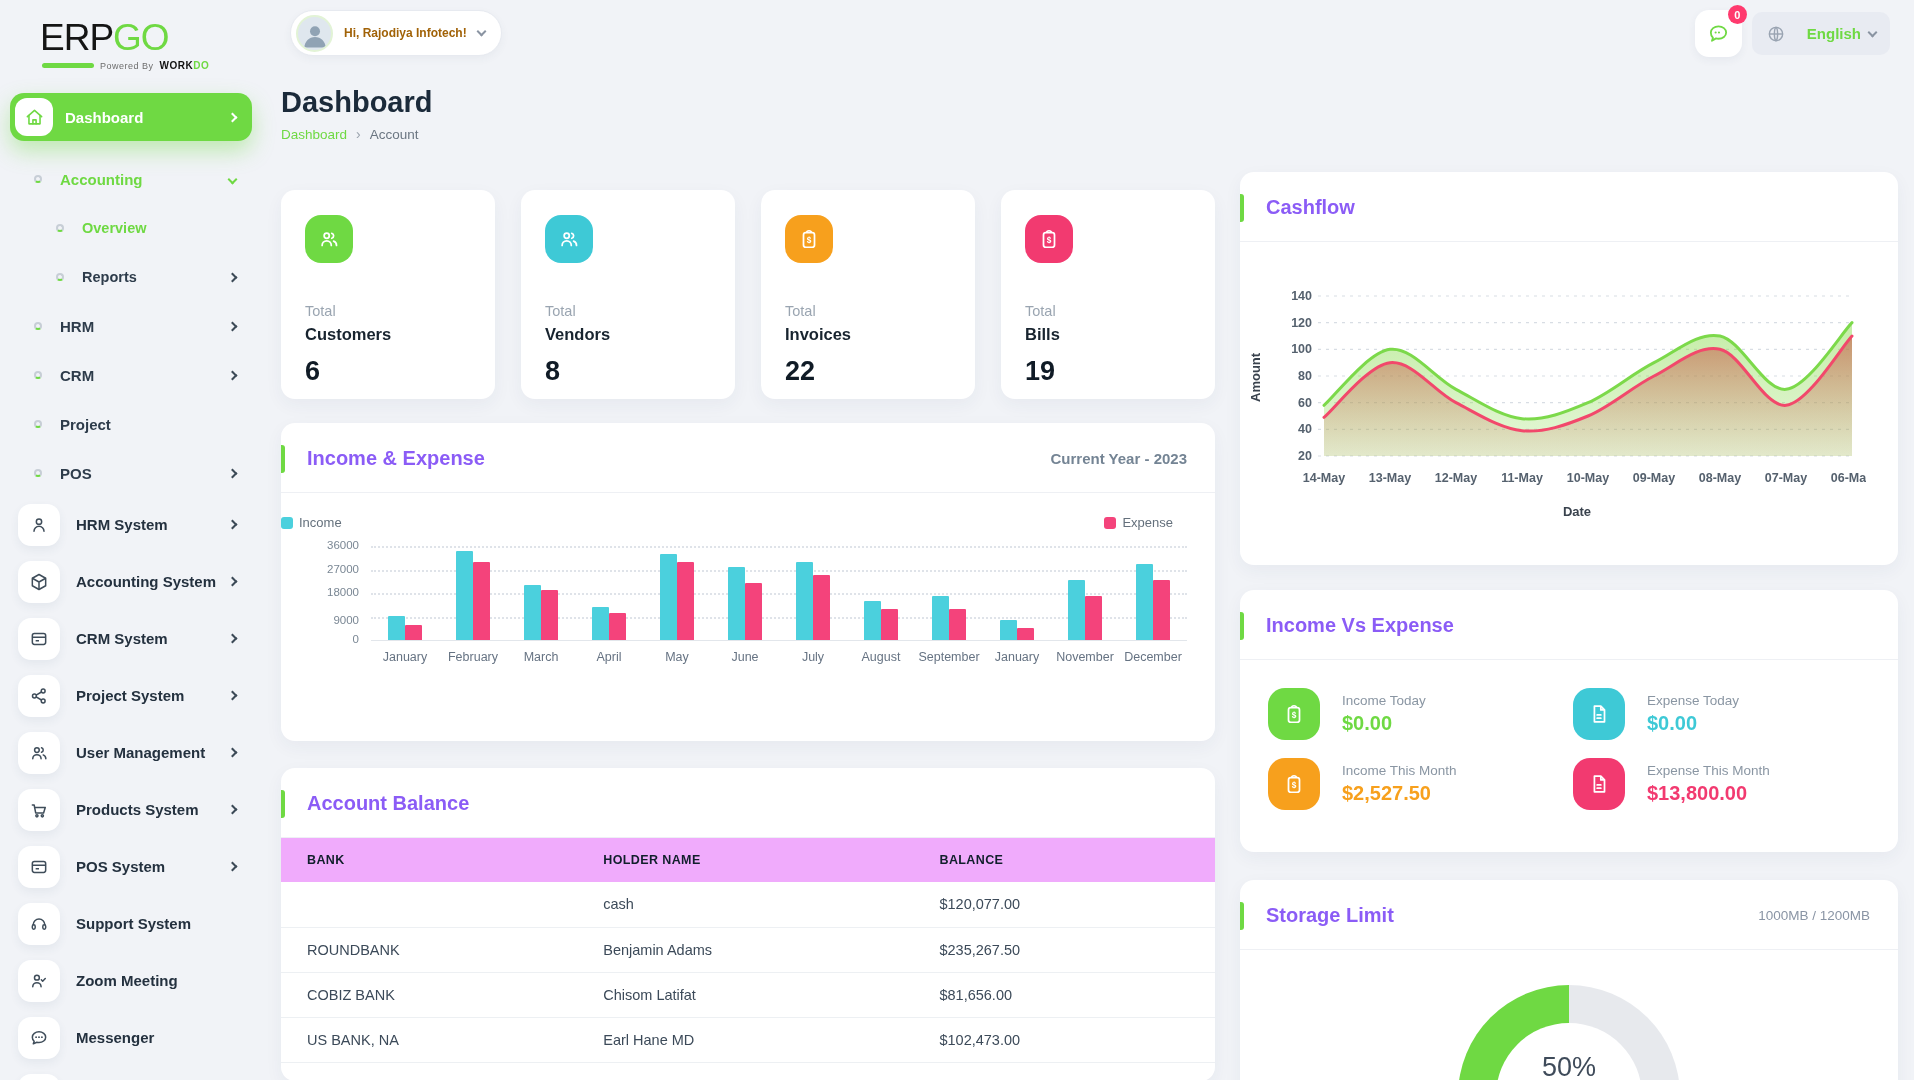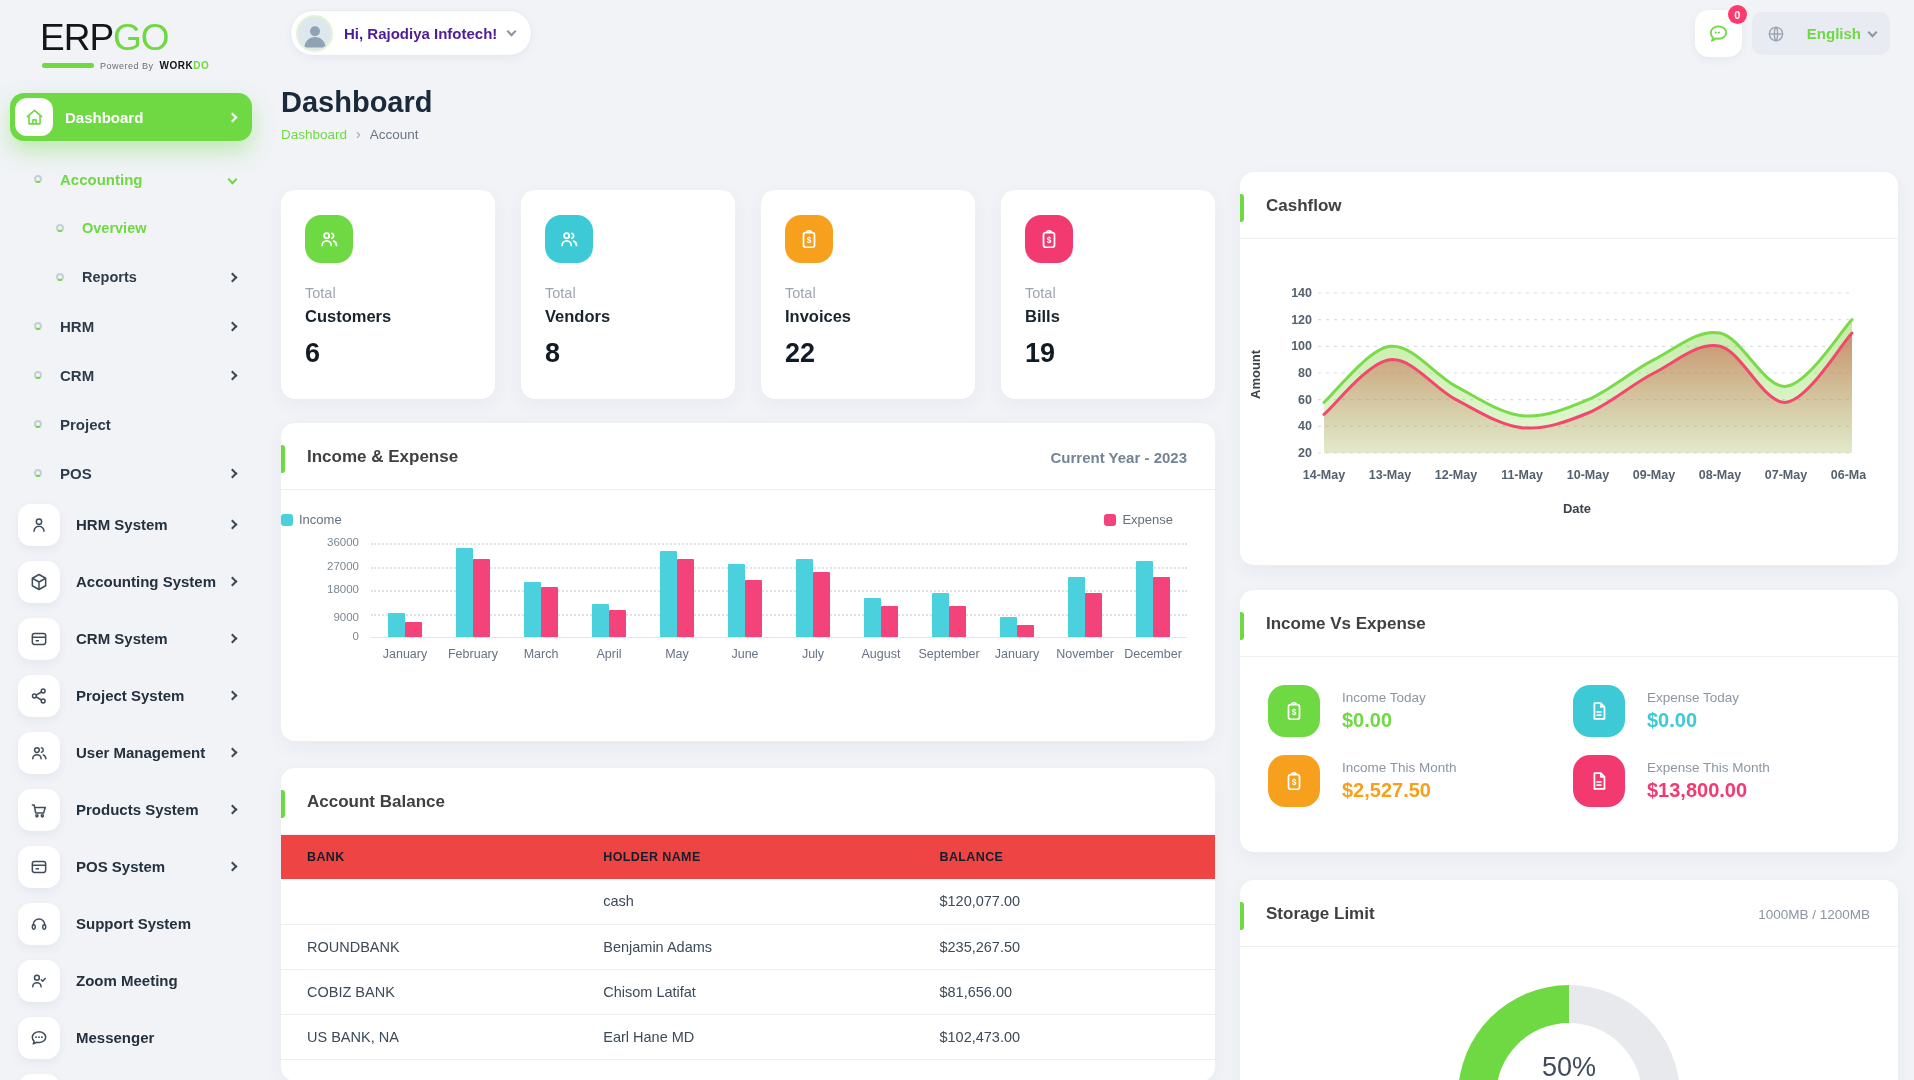--- a/index.html
+++ b/index.html
@@ -44,21 +44,21 @@
   .m-sys .tile { width:42px; height:42px; background:#fff; border-radius:13px; box-shadow:0 4px 10px rgba(60,80,110,.07); display:flex; align-items:center; justify-content:center; margin:0 16px 0 8px; flex:none; }
   .m-sys .tile svg { width:20px; height:20px; color:#3f4d5a; }
   .m-sys .chev { color:#3c4a57; }
 
   
   .user-chip { position:absolute; left:290px; top:10px; height:46px; background:#fff; border:1px solid #e7eaf0;
     border-radius:26px; display:flex; align-items:center; padding:0 16px 0 5px; gap:11px; cursor:pointer;
     box-shadow:0 3px 8px rgba(50,70,100,.05); }
   .avatar { width:37px; height:37px; border-radius:50%; background:#dfe7ee; border:2px solid #e2f3d6; overflow:hidden; display:flex; align-items:flex-end; justify-content:center; }
   .avatar svg { width:30px; height:30px; color:#90a3b4; }
-  .user-chip .name { font-size:15px; font-weight:600; color:#4c1d95; }
+  .user-chip .name { font-size:12px; font-weight:600; color:#a16207; }
   .user-chip .chev { color:#8a94a2; margin-top:-3px; }
 
   .top-right { position:absolute; right:24px; top:10px; display:flex; align-items:center; gap:10px; }
   .notif { position:relative; width:47px; height:47px; background:#fff; border-radius:14px; display:flex; align-items:center; justify-content:center; cursor:pointer; box-shadow:0 3px 8px rgba(50,70,100,.06); }
   .notif svg { width:23px; height:23px; color:#6fd943; }
   .badge { position:absolute; top:-5px; right:-5px; min-width:19px; height:19px; border-radius:10px; background:#ff3a6e; color:#fff; font-size:11px; font-weight:700; display:flex; align-items:center; justify-content:center; }
   .lang-btn { height:43px; background:#e8ebf2; border-radius:10px; display:flex; align-items:center; gap:8px; padding:0 14px; cursor:pointer; }
   .lang-btn svg { width:20px; height:20px; color:#9aa4b2; }
   .lang-btn .lbl { color:#6fd943; font-size:15px; font-weight:600;margin-left:13px; }
   .lang-btn .chev { color:#8a94a2; margin-top:-2px; }
@@ -67,49 +67,49 @@
   .main { position:absolute; left:281px; top:86px; width:934px; }
   .page-title { font-size:29px; font-weight:600; color:#1b2a3a; }
   .breadcrumb { margin-top:7px; display:flex; align-items:center; gap:9px; font-size:13.5px; }
   .breadcrumb .root { color:#6fd943; cursor:pointer; }
   .breadcrumb .sep { color:#9aa3ad; font-size:14px; }
   .breadcrumb .cur { color:#6b7682; }
 
   .card { background:#fff; border-radius:14px; box-shadow:0 6px 18px rgba(40,60,90,.05); position:relative; }
   .card-head { position:relative; display:flex; align-items:center; justify-content:space-between; padding:24px 28px 22px 26px; border-bottom:1px solid #eef0f4; }
   .card-head .accent { position:absolute; left:0; top:22px; width:4px; height:28px; background:#6fd943; border-radius:0 3px 3px 0; }
-  .card-head .title { font-size:17px; font-weight:700; color:#404040; }
+  .card-head .title { font-size:20px; font-weight:700; color:#8b5cf6; }
   .card-head .right-txt { font-size:15px; font-weight:600; color:#748494; }
   .card-head .right-muted { font-size:13.5px; color:#8a95a5; }
 
   .stats { display:flex; gap:26px; margin-top:48px; }
   .stat-card { flex:1; height:209px; background:#fff; border-radius:14px; box-shadow:0 6px 18px rgba(40,60,90,.05); padding:25px 24px; cursor:default; }
   .squircle { width:48px; height:48px; border-radius:16px; display:flex; align-items:center; justify-content:center; }
   .squircle svg { width:22px; height:22px; color:#fff; }
-  .stat-card .cap { margin-top:22px; font-size:14.5px; color:#9aa5b1; }
+  .stat-card .cap { margin-top:40px; font-size:14.5px; color:#9aa5b1; }
   .stat-card .lbl { margin-top:6px; font-size:16.5px; font-weight:700; color:#18242f; }
   .stat-card .val { margin-top:12px; font-size:27px; font-weight:700; color:#101b26; }
 
   .ie-card { margin-top:24px; height:318px; }
   .ie-legend { display:flex; justify-content:space-between; gap:20px; padding:22px 42px 0 0; }
   .legend-item { display:flex; align-items:center; gap:6px; font-size:13px; color:#64707c; cursor:pointer; }
   .legend-sq { width:12px; height:12px; border-radius:3px; }
   .ie-area { position:relative; margin:16px 28px 0 90px; height:124px; }
   .ie-grid-line { position:absolute; left:0; right:0; border-top:2px dotted #dfe3e9; }
   .ie-grid-line.zero { border-top:1px solid #e2e6eb; }
   .ie-ytick { position:absolute; left:-64px; width:52px; text-align:right; font-size:11.5px; color:#7a8794; }
   .ie-groups { position:absolute; left:0; right:0; top:0; display:flex; }
   .ie-group { flex:1; display:flex; flex-direction:column; align-items:center; }
   .ie-bars { height:94px; display:flex; align-items:flex-end; }
   .ie-bars i { display:block; width:17px; border-radius:1px 1px 0 0; }
   .ie-cat { height:30px; line-height:34px; font-size:12.5px; color:#667383; }
 
   .ab-card { margin-top:27px; height:313px; }
   .ab-table { width:100%; border-collapse:collapse; table-layout:fixed; }
-  .ab-table th { background:#ef4444; height:44px; text-align:left; font-size:12.5px; font-weight:700; letter-spacing:.4px; color:#111f2c; }
+  .ab-table th { background:#f0abfc; height:44px; text-align:left; font-size:12.5px; font-weight:700; letter-spacing:.4px; color:#111f2c; }
   .ab-table td { height:45px; border-bottom:1px solid #edf0f3; font-size:14.5px; color:#3c4a59; }
   .ab-table th:first-child, .ab-table td:first-child { padding-left:26px; width:34.5%; }
   .ab-table th:nth-child(2), .ab-table td:nth-child(2) { width:36%; }
 
   
   .right-col { position:absolute; left:1240px; top:172px; width:658px; }
   .cf-card { height:393px; }
   .cf-body { position:relative; padding:40px 20px 0 36px; }
   .cf-ylabel { position:absolute; left:8px; top:160px; transform:rotate(-90deg); transform-origin:left top; font-size:13px; font-weight:700; color:#39424d; }
   .cf-xlabel { text-align:center; font-size:13px; font-weight:700; color:#39424d; margin-top:4px; }

